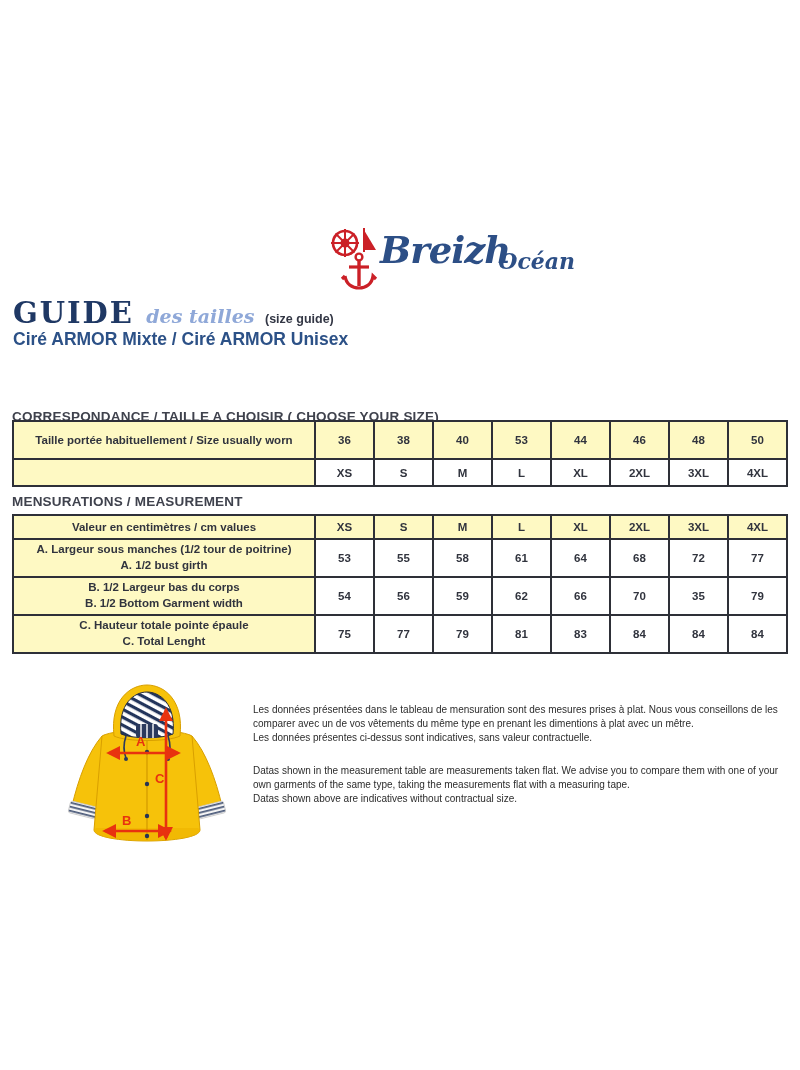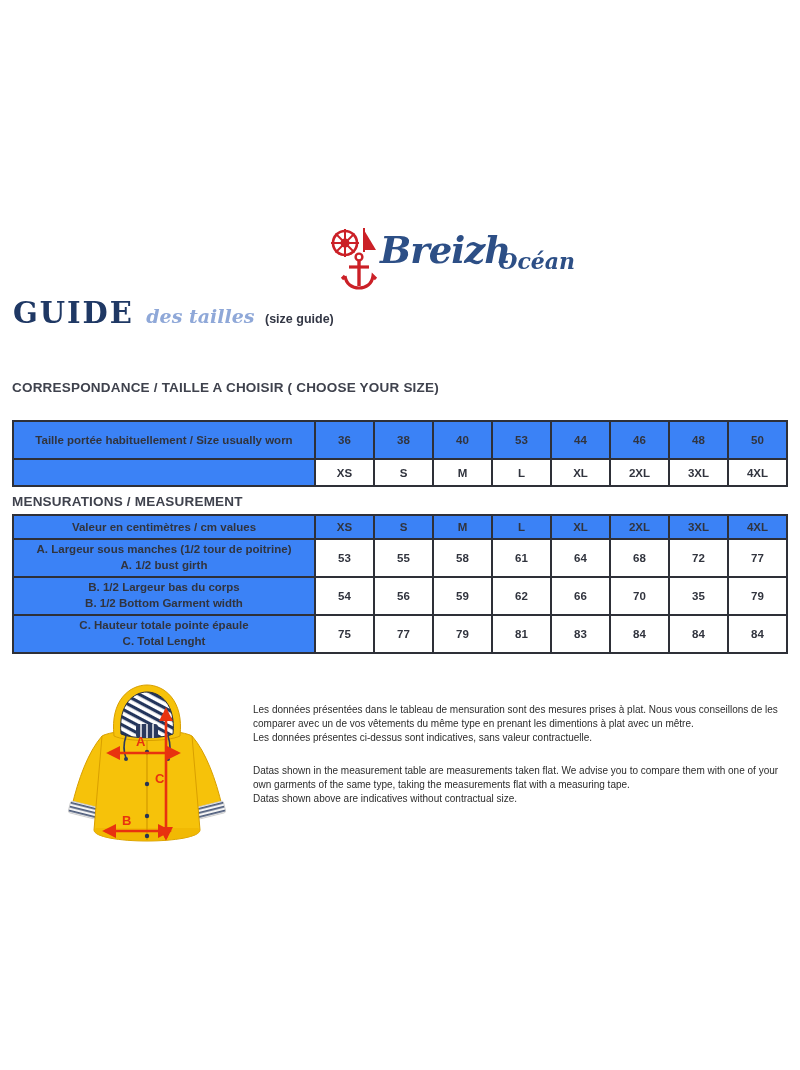--- a/index.html
+++ b/index.html
@@ -21,32 +21,32 @@
     color:#1f3864; letter-spacing:2px;text-align:center; }
   .guide-script { font-family:"DejaVu Serif", serif; font-style:italic; font-weight:bold;
     font-size:19px; color:#8fa8d8; margin-left:8px; }
   .guide-paren { font-size:12.5px; font-weight:bold; color:#333745; margin-left:6px; }
   .product-line { position:absolute; left:13px; top:329px; font-size:17.5px; font-weight:bold;
     color:#2c5187; white-space:nowrap; }
 
   
   .sec-heading { position:absolute; left:12px; font-size:13.5px; font-weight:bold;
     color:#3f424d; letter-spacing:0.2px; white-space:nowrap; }
-  .sec1 { top:380px; }
+  .sec1 { top:409px; }
   .sec2 { top:494px; }
 
   
   table.sz { position:absolute; left:12px; width:776px; border-collapse:collapse;
     table-layout:fixed; }
   table.sz td { border:2px solid #2e3038; text-align:center; vertical-align:middle;
     font-size:11.5px; font-weight:bold; color:#31343e; padding:1px 2px; }
   .t1 { top:420px; }
   .t2 { top:514px; }
   td.lbl { width:302px; }
-  .blue  { background:#3b82f6; }
+  .blue  { background:#fef9c3; }
   .white { background:#ffffff; }
   .r-tall { height:38px; }
   .r-med  { height:27px; }
   .r-hdr  { height:24px; }
   .two-line { line-height:1.35; }
 
   
   .coat { position:absolute; left:56px; top:680px; width:182px; height:170px; }
 
   
@@ -87,20 +87,21 @@
     <div class="brand-script">
       <span class="brand-breizh">Breizh</span><span class="brand-ocean">Océan</span>
     </div>
   </div>
 
   <div class="guide-line">
     <span class="guide-word">GUIDE</span>
     <span class="guide-script">des tailles</span>
     <span class="guide-paren">(size guide)</span>
   </div>
+  <div class="product-line">Ciré ARMOR Mixte / Ciré ARMOR Unisex</div>
 
   <div class="sec-heading sec1">CORRESPONDANCE / TAILLE A CHOISIR ( CHOOSE YOUR SIZE)</div>
 
   <table class="sz t1">
     <tbody>
         <tr class="r-tall">
       <td class="lbl blue">Taille portée habituellement / Size usually worn</td>
       <td class="blue">36</td>
       <td class="blue">38</td>
       <td class="blue">40</td>

